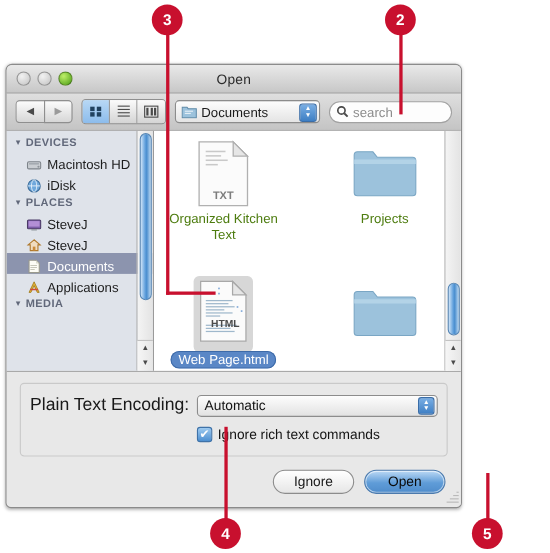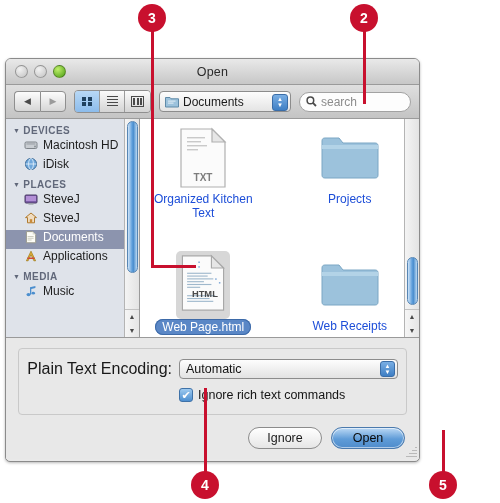--- a/index.html
+++ b/index.html
@@ -111,35 +111,35 @@
     position:relative; overflow:hidden;
     padding-top:3px;
   }
   .sbhead {
     font-size:10px; font-weight:bold; color:#61687a;
     letter-spacing:.4px; padding:3px 0 2px 7px;
     display:flex; align-items:center; gap:3px;
   }
   .sbhead .dis { font-size:7px; color:#61687a; }
   .sbrow {
-    height:19px; display:flex; align-items:flex-start; gap:5px;
+    height:19px; display:flex; align-items:flex-end; gap:5px;
     padding-left:18px; font-size:12px; color:#1d1d1d;
   }
   .sbrow.sel { background:#8c94ae; color:#fff; }
   .sbicon { width:14px; height:14px; flex:none; position:relative; }
 
   .filepane { flex:1; background:#fff; position:relative; overflow:hidden; }
   .grid {
     position:absolute; inset:0;
     display:grid; grid-template-columns:1fr 1fr;
     grid-template-rows:1fr 1fr; padding:6px 12px 0 6px;gap:32px;
   }
   .cell { display:flex; flex-direction:column; align-items:center; justify-content:flex-start; }
   .cellicon { height:66px; display:flex; align-items:center; justify-content:center; }
-  .celllabel { font-size:12px; color:#1d4ed8; margin-top:1px; text-align:center; }
+  .celllabel { font-size:12px; color:#4d7c0f; margin-top:1px; text-align:center; }
   .celllabel.sel {
     background:#5a87c6; color:#fff; border-radius:8px; padding:1px 7px;
     box-shadow:0 0 0 1px #3d6aa8 inset;
   }
   .selbg { background:#d7d7d7; border-radius:5px; padding:3px; }
 
   
   .vsb {
     position:absolute; right:0; top:0; bottom:0; width:15px;
     background:linear-gradient(90deg,#f4f4f4,#e3e3e3);
@@ -379,30 +379,20 @@
             <path d="M7 2.2L11.6 11.8H9.9L7 5.6 4.1 11.8H2.4z" fill="#e8b73c" stroke="#9a7410" stroke-width=".7"></path>
             <line x1="3.4" y1="9.2" x2="10.6" y2="9.2" stroke="#cf4b3a" stroke-width="1.4"></line>
           </svg>
         </span>
         <span>Applications</span>
       </div>
 
       <div class="sbhead">
         <span class="dis">▼</span>
         <span>MEDIA</span>
-      </div>
-      <div class="sbrow">
-        <span class="sbicon">
-          <svg width="14" height="14" viewBox="0 0 14 14">
-            <path d="M6 10.4V3.2l5.4-1.2v2L7.3 5.1v5.3z" fill="#4b8ece"></path>
-            <ellipse cx="4.5" cy="10.6" rx="2" ry="1.6" fill="#4b8ece"></ellipse>
-            <ellipse cx="9.3" cy="9.2" rx="1.7" ry="1.4" fill="#4b8ece"></ellipse>
-          </svg>
-        </span>
-        <span>Music</span>
       </div>
 
       <div class="vsb">
         <div class="thumb" style="top:2px; height:152px;"></div>
         <div class="arrows">
           <span>▲</span>
           <span>▼</span>
         </div>
       </div>
     </div>
@@ -467,21 +457,20 @@
           <div class="celllabel sel">Web Page.html</div>
         </div>
 
         <div class="cell">
           <div class="cellicon">
             <svg width="62" height="50" viewBox="0 0 62 50">
               <path d="M3 8c0-2 1-3 3-3h14l4 5h32c2 0 3 1 3 3v29c0 2-1 3-3 3H6c-2 0-3-1-3-3z" fill="#9cc2dc" stroke="#7aa6c4" stroke-width="1"></path>
               <path d="M3 12h56v4H3z" fill="#b3d3e7"></path>
             </svg>
           </div>
-          <div class="celllabel">Web Receipts</div>
         </div>
       </div>
 
       <div class="vsb">
         <div class="thumb" style="top:138px; height:48px;"></div>
         <div class="arrows">
           <span>▲</span>
           <span>▼</span>
         </div>
       </div>

